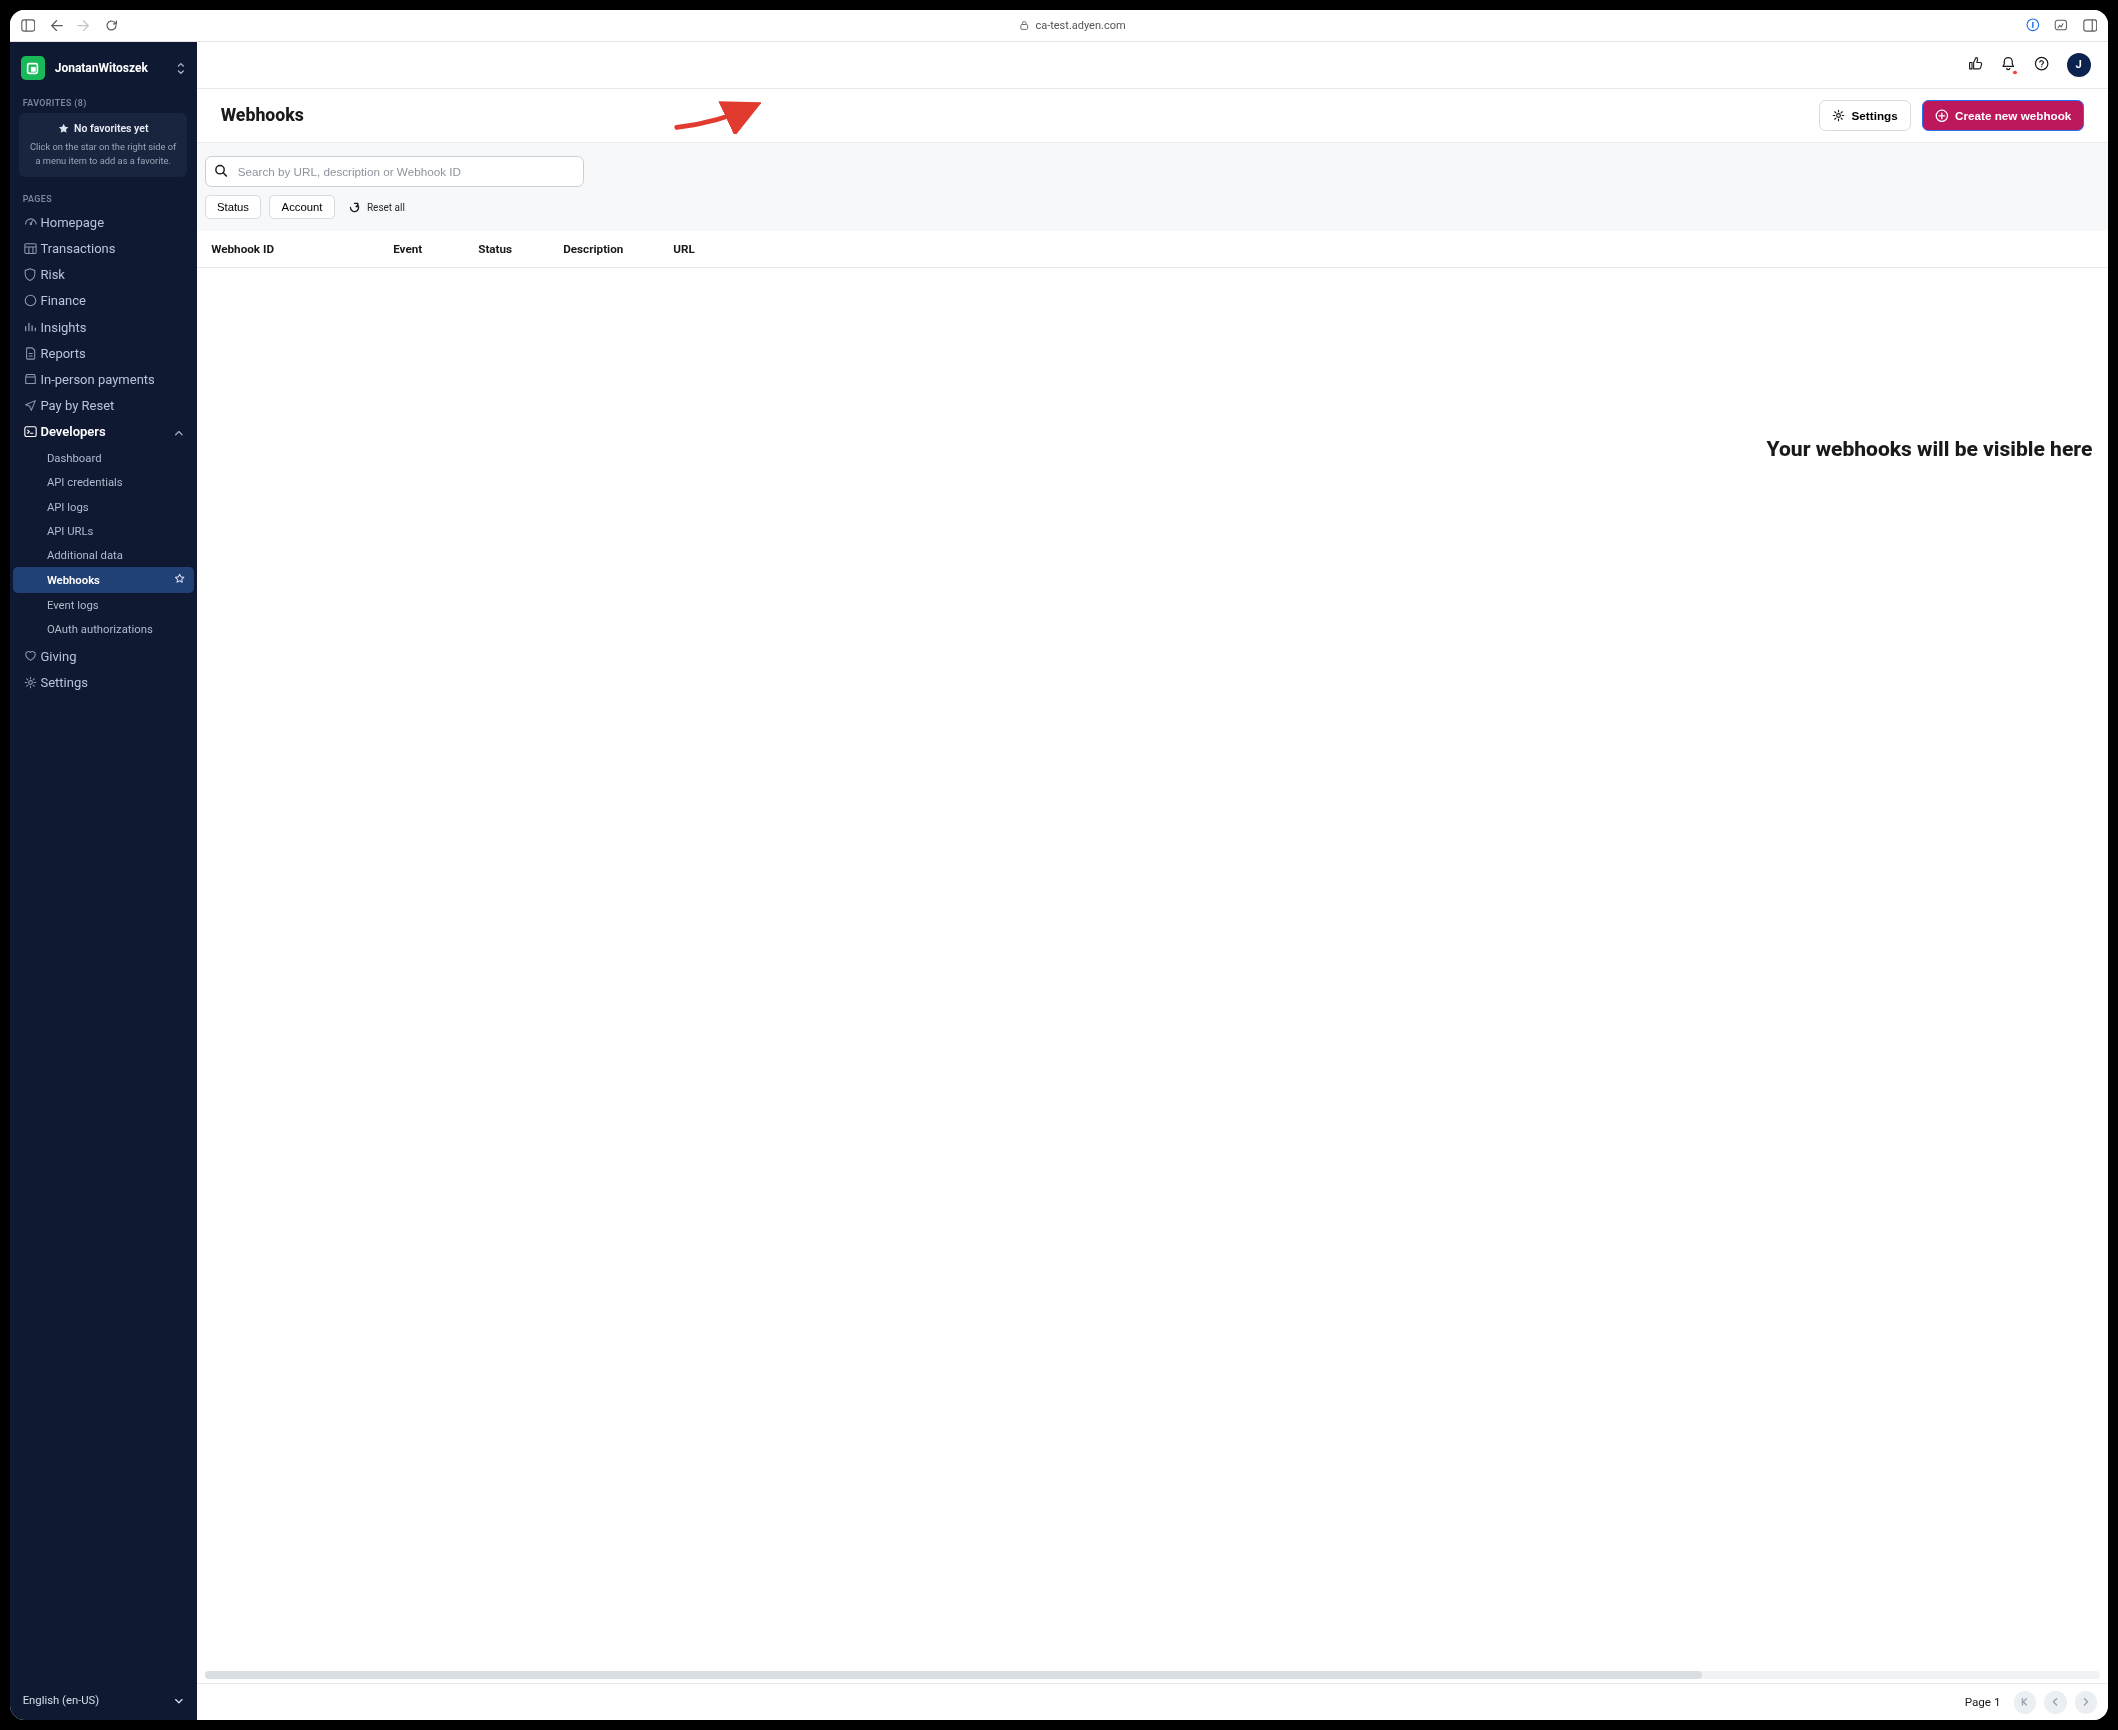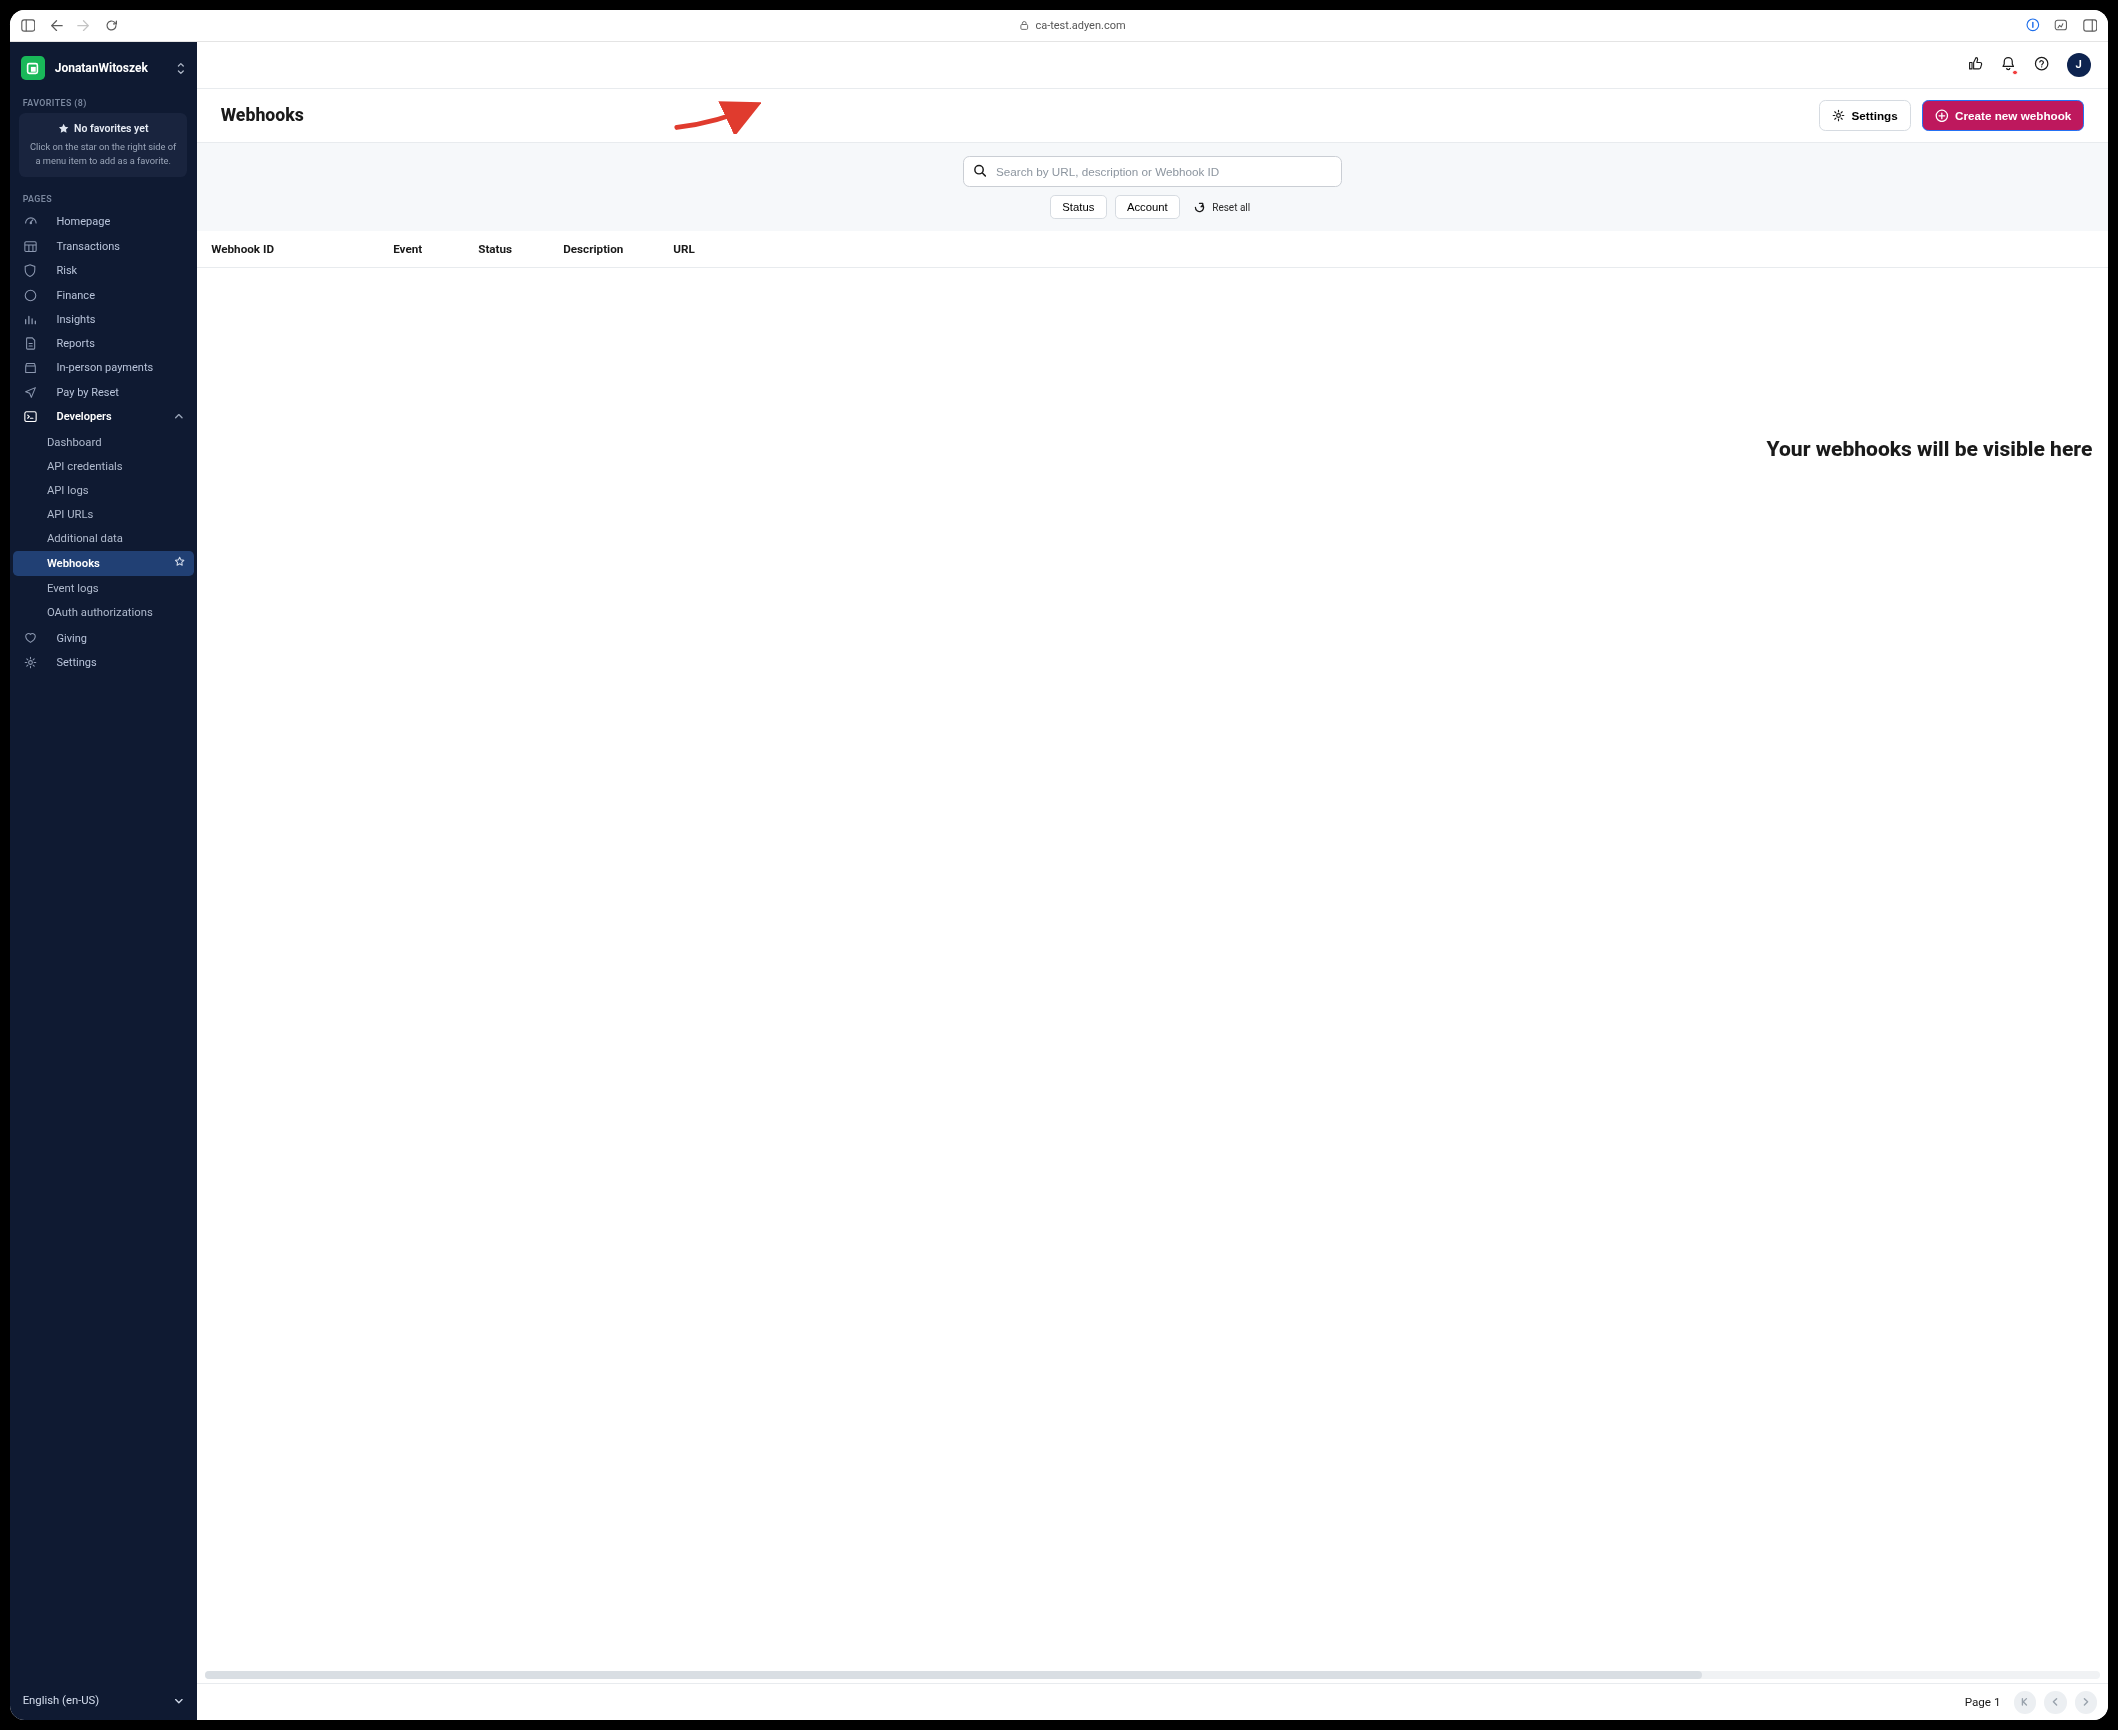--- a/index.html
+++ b/index.html
@@ -93,26 +93,26 @@
     background: #19243e;
     border-radius: 6.4px;
     padding: 9.7px 8px 9.7px;
     text-align: center;
   }
   .fav-box .fav-top { display:flex; align-items:center; justify-content:center; gap:4.8px; font-weight:600; color:#e7ecf5; font-size:10.5px; margin-bottom:4.8px;}
   .fav-box .fav-desc { font-size: 9.3px; color:#9aa5b8; line-height:1.45; }
 
   .nav-list { list-style:none; padding: 0 4.8px; }
   .nav-item {
-    display:flex; align-items:center; gap:18px;
+    display:flex; align-items:center; gap:2px;
     padding: 5.6px 8px;
     border-radius: 4.8px;
     color:#b9c4da;
     cursor: pointer;
-    font-size: 11px;
+    font-size: 13px;
   }
   .nav-item .icon-slot { width:16px; display:flex; justify-content:center; color:#8c98b0;}
   .nav-item.expanded { color:#fff; font-weight:600; }
   .nav-item.expanded .icon-slot { color:#fff; }
   .nav-item .chev { margin-left:auto; color:#9aa5b8; }
   .subnav { list-style:none; padding: 1.6px 3.2px 1.6px 3.2px; }
   .subnav .sub-item {
     display:flex; align-items:center;
     padding: 5.6px 8px 5.6px 34px;
     border-radius:4.8px;
@@ -184,21 +184,21 @@
     position:absolute;
     left: 475px;
     top: 6.4px;
     pointer-events:none;
   }
 
   .filter-area {
     background:#f6f8fa;
     padding: 13px 8px 11.3px;
     margin: 0;
-    display:flex; flex-direction:column; gap:8px;align-items:center;
+    display:flex; flex-direction:column; gap:8px;
   }
   .search-wrap {
     position:relative;
     width: 379px;
     max-width: calc(100% - 16px);
   }
   .search-input {
     width:100%; height:31px;
     border:0.8px solid #caced4;
     border-radius:6.4px;

